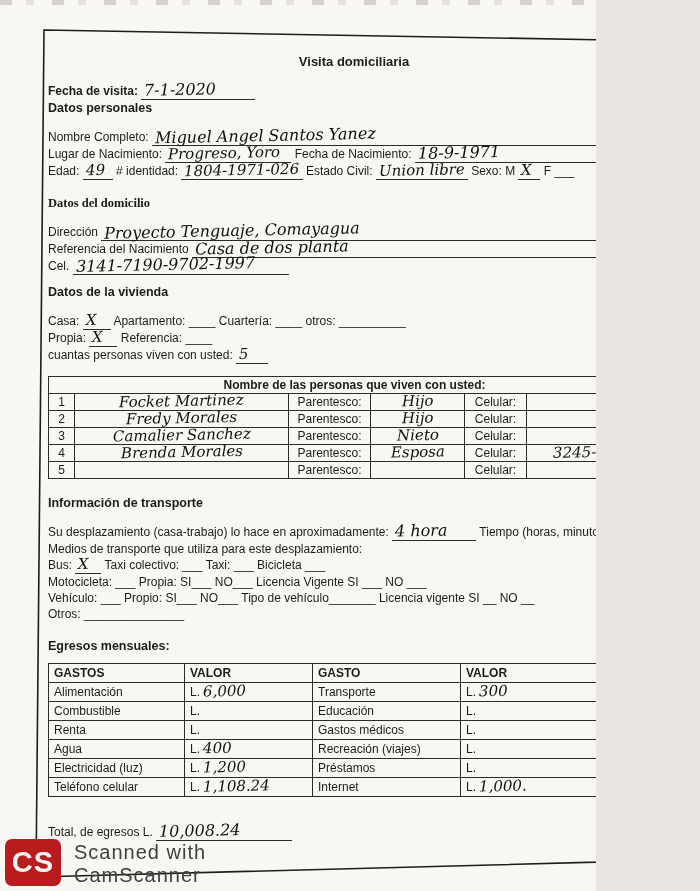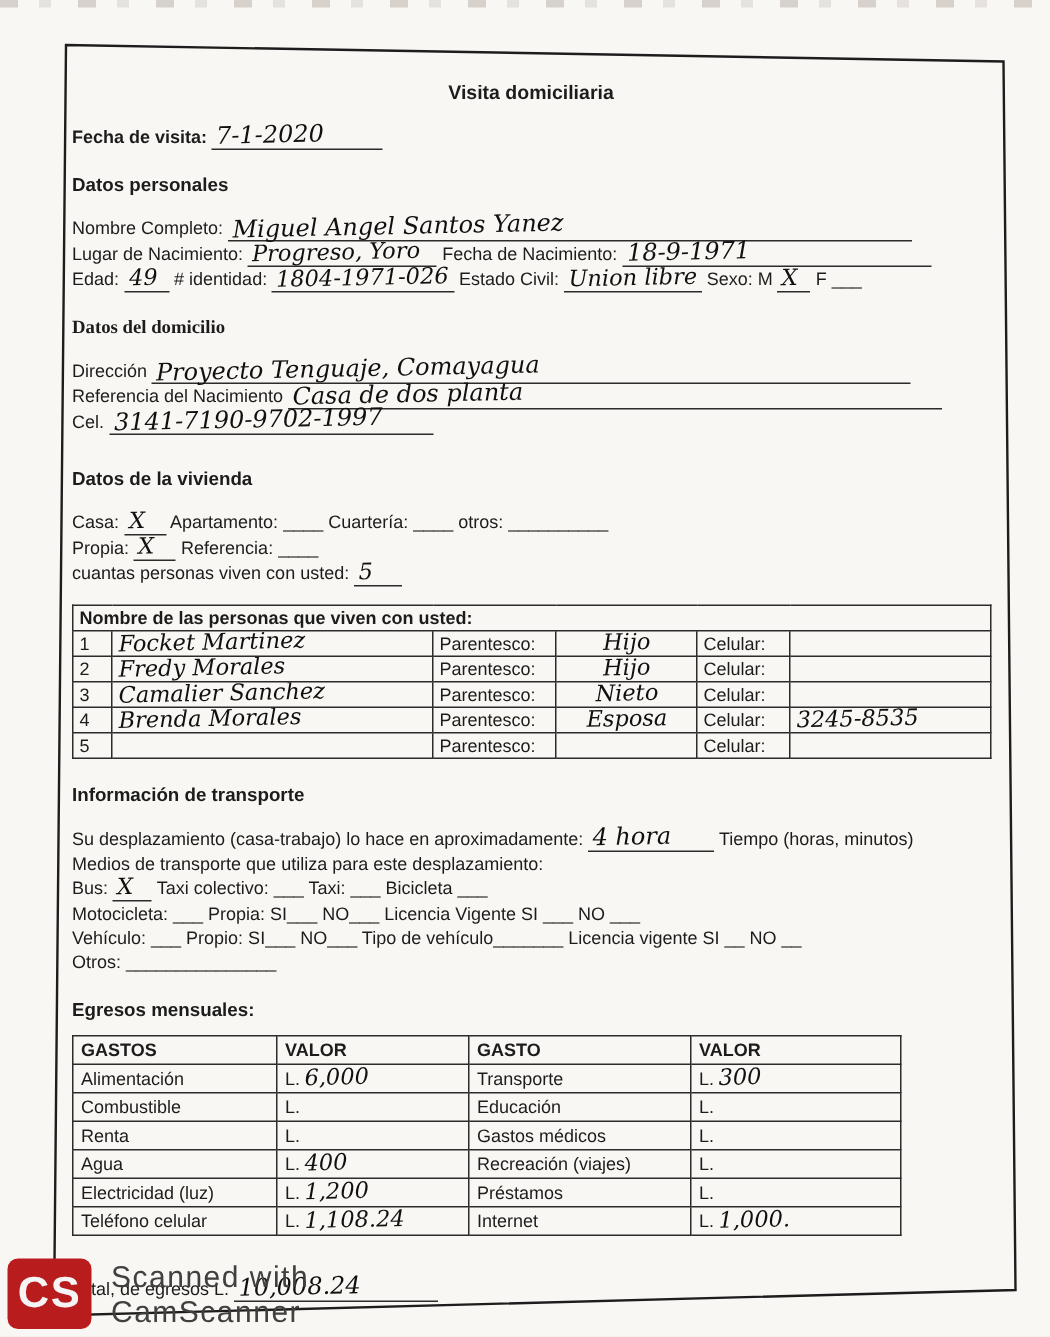--- a/index.html
+++ b/index.html
@@ -1,18 +1,18 @@
 <!DOCTYPE html>
 <html><head>
 <meta charset="utf-8">
 <style>
   html,body{margin:0;padding:0;}
   body{background:#e9e6e1;}
   .paper{
-    position:relative; width:700px; height:891px;
+    position:relative; width:596px; height:891px;
     background:#f9f7f3; overflow:hidden;
     font-family:"Liberation Sans", sans-serif; color:#1c1c1c;
   }
   .scan-noise{
     position:absolute; top:0; left:0; width:700px; height:5px;
     background:repeating-linear-gradient(90deg, rgba(80,62,50,.45) 0 12px, rgba(80,62,50,0) 12px 26px, rgba(80,62,50,.25) 26px 34px, rgba(80,62,50,0) 34px 52px);
     opacity:.45;
   }
   .frame{position:absolute; top:0; left:0;}
   .content{
@@ -28,21 +28,21 @@
     font-size:15px; line-height:13px; color:#101010;
     display:inline-block; transform:rotate(-1.2deg);
   }
   .hw.big{ font-size:16px; }
   .fld{
     display:inline-block; border-bottom:1.3px solid #2b2b2b;
     padding:0 3px; vertical-align:baseline;
   }
   table{ border-collapse:collapse; table-layout:fixed; }
   .ptable{ width:612px; margin-top:12px; }
-  .ptable td{ border:1.3px solid #2b2b2b; padding:0 4px; height:16px; overflow:hidden; }
+  .ptable td{ border:1.3px solid #2b2b2b; padding:0 4px; height:16px; overflow:hidden;text-align:center; }
   .ptable .thead{ font-weight:bold; }
   .etable{ width:552px; margin-top:9px; }
   .etable td{ border:1.3px solid #2b2b2b; padding:1px 5px; height:16px; overflow:hidden; }
   .etable .thead td{ font-weight:bold; }
   .ctr{ text-align:center; }
   .wm{
     position:absolute; left:5px; top:839px;
     display:flex; align-items:flex-start; z-index:5;
   }
   .wm-logo{
@@ -68,21 +68,21 @@
 
   <div class="content">
 
     <div class="title">Visita domiciliaria</div>
 
     <div class="line" style="margin-top:13px;">
       <span class="b">Fecha de visita:</span>
       <span class="fld" style="min-width:108px;"><span class="hw big">7-1-2020</span></span>
     </div>
 
-    <div class="sec" style="margin-top:15px;">Datos personales</div>
+    <div class="sec" style="">Datos personales</div>
 
     <div class="line" style="margin-top:13px;">
       <span>Nombre Completo:</span>
       <span class="fld" style="min-width:450px;"><span class="hw big">Miguel Angel Santos Yanez</span></span>
     </div>
 
     <div class="line">
       <span>Lugar de Nacimiento:</span>
       <span class="fld" style="min-width:120px;"><span class="hw">Progreso, Yoro</span></span>
       <span>Fecha de Nacimiento:</span>
@@ -111,21 +111,21 @@
     <div class="line">
       <span>Referencia del Nacimiento</span>
       <span class="fld" style="min-width:430px;"><span class="hw big">Casa de dos planta</span></span>
     </div>
 
     <div class="line">
       <span>Cel.</span>
       <span class="fld" style="min-width:210px;"><span class="hw big">3141-7190-9702-1997</span></span>
     </div>
 
-    <div class="sec" style="margin-top:21px;">Datos de la vivienda</div>
+    <div class="sec" style="margin-top:9px;">Datos de la vivienda</div>
 
     <div class="line" style="margin-top:13px;">
       <span>Casa:</span>
       <span class="fld" style="min-width:22px;"><span class="hw">X</span></span>
       <span>Apartamento: ____  Cuartería: ____  otros: __________</span>
     </div>
 
     <div class="line">
       <span>Propia:</span>
       <span class="fld" style="min-width:22px;"><span class="hw">X</span></span>

